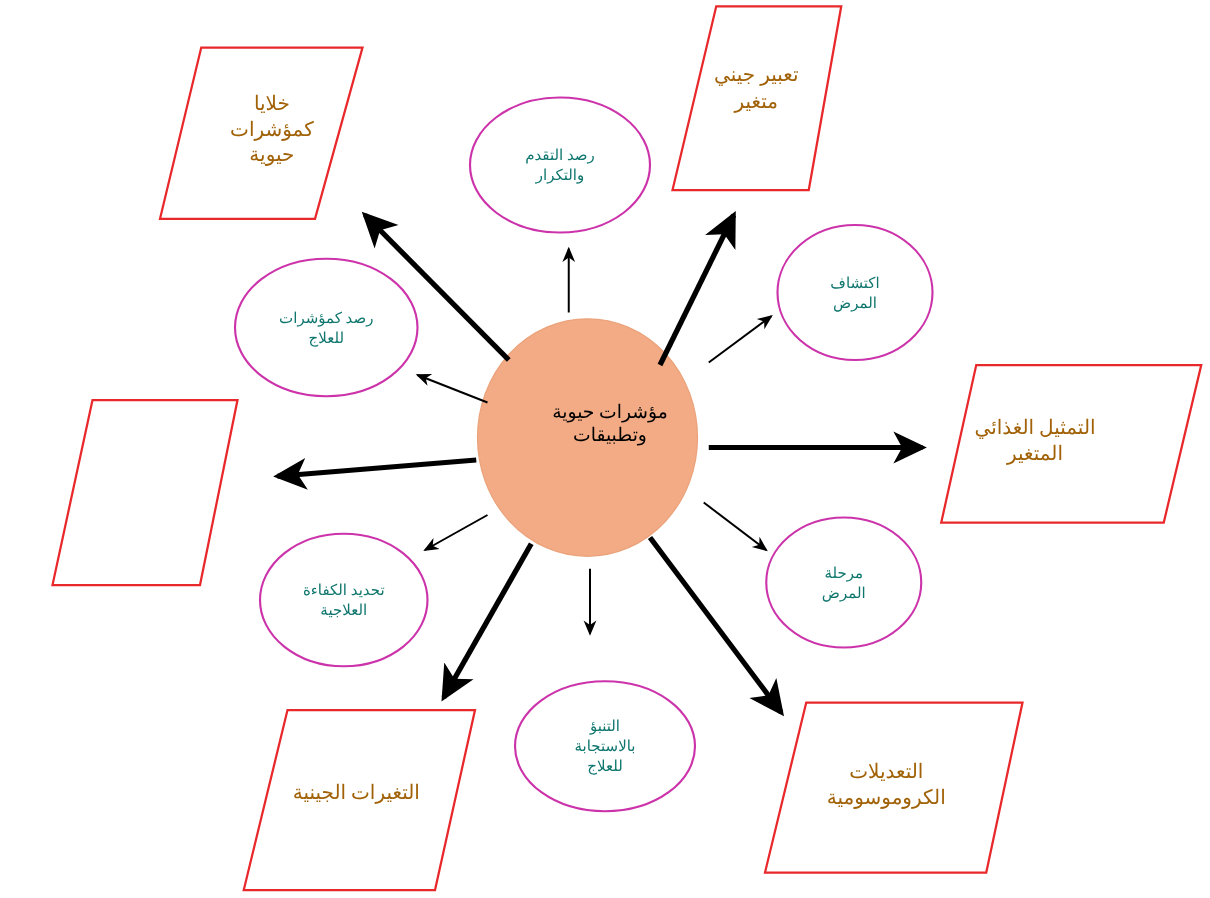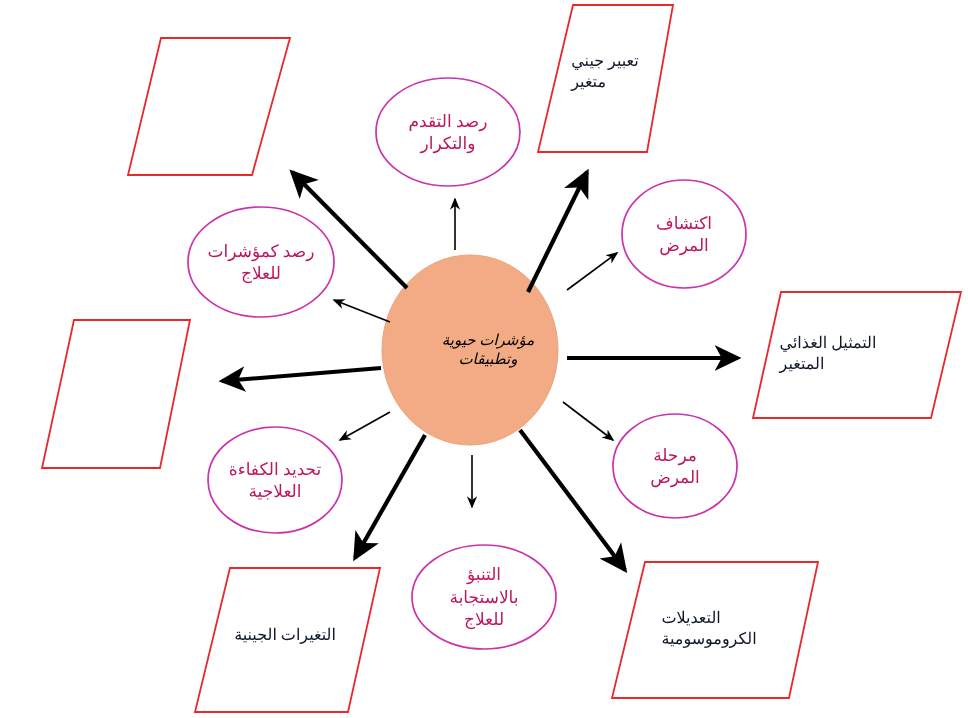--- a/index.html
+++ b/index.html
@@ -37,38 +37,38 @@
     white-space: pre-line;
     color: #000000;
     line-height: 1.3;
     font-size: 15px;
   }
   .para-label {
     position: absolute;
     display: flex;
     align-items: center;
     justify-content: center;
-    text-align: left;
+    text-align: center;
     direction: rtl;
     white-space: pre-line;
-    color: #0f172a;
+    color: #a16207;
     line-height: 1.3;
     font-size: 16px;
   }
   .ellipse-label {
     position: absolute;
     display: flex;
     align-items: center;
     justify-content: center;
     text-align: center;
     direction: rtl;
     white-space: pre-line;
-    color: #be185d;
+    color: #0f766e;
     line-height: 1.32;
-    font-size: 17px;
+    font-size: 12px;
   }
 </style>
 </head>
 <body>
 
 <div id="diagram-root">
 
   <svg id="edges-layer" viewBox="0 0 968 718" width="968" height="718">
     <defs>
       <marker id="arrow-thick" viewBox="0 0 12 12" refX="10" refY="6" markerWidth="7" markerHeight="7" orient="auto-start-reverse">
@@ -123,23 +123,26 @@
 
     <ellipse cx="675" cy="466" rx="62" ry="52" fill="#FFFFFF" stroke="#CC33AA" stroke-width="1.7"></ellipse>
 
     <ellipse cx="484" cy="597" rx="72" ry="52" fill="#FFFFFF" stroke="#CC33AA" stroke-width="1.7"></ellipse>
 
     <ellipse cx="275" cy="480" rx="67" ry="53" fill="#FFFFFF" stroke="#CC33AA" stroke-width="1.7"></ellipse>
 
     <ellipse cx="261" cy="262" rx="73" ry="55" fill="#FFFFFF" stroke="#CC33AA" stroke-width="1.7"></ellipse>
   </svg>
 
-  <div class="node-center-label" style="left:382px; top:310px; width:212px; height:80px;font-style:italic;">مؤشرات حيوية
+  <div class="node-center-label" style="left:382px; top:300px; width:212px; height:80px;">مؤشرات حيوية
 وتطبيقات</div>
 
+  <div class="para-label" style="left:145px; top:55px; width:145px; height:100px;">خلايا
+كمؤشرات
+حيوية</div>
 
   <div class="para-label" style="left:540px; top:32px; width:130px; height:80px;">تعبير جيني
 متغير</div>
 
   <div class="para-label" style="left:743px; top:315px; width:170px; height:78px;">التمثيل الغذائي
 المتغير</div>
 
   <div class="para-label" style="left:205px; top:605px; width:160px; height:60px;">التغيرات الجينية</div>
 
   <div class="para-label" style="left:625px; top:590px; width:168px; height:78px;">التعديلات

